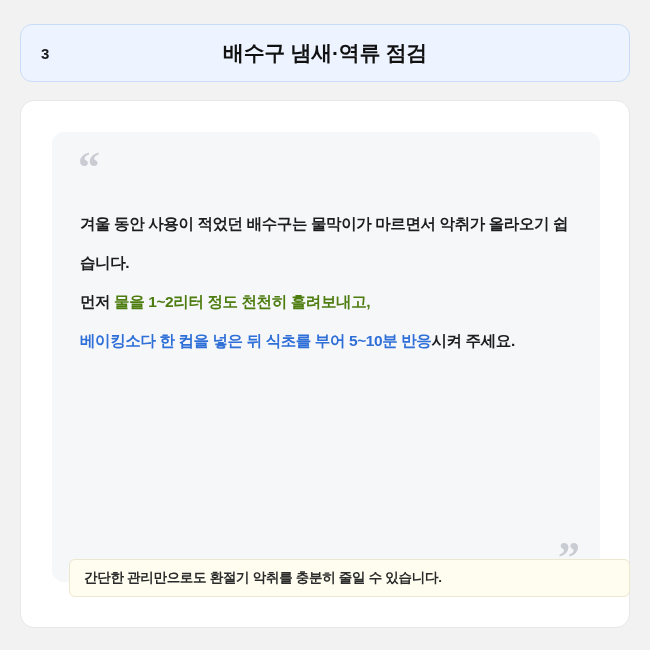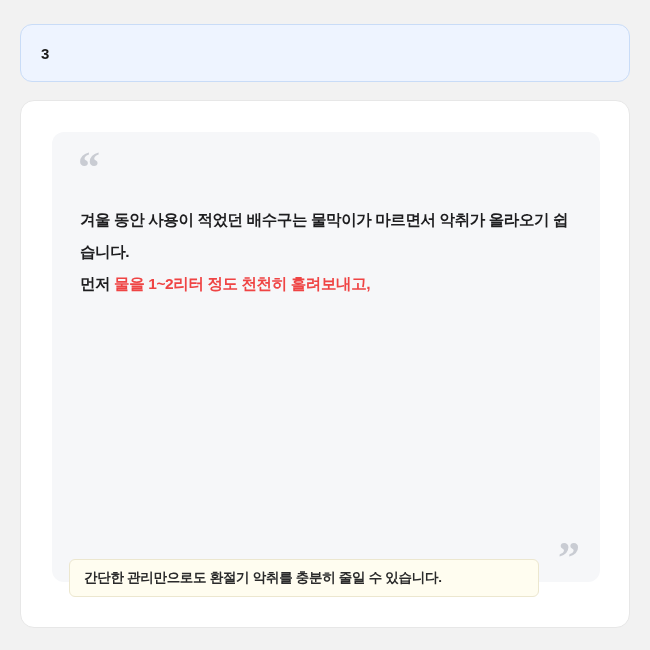--- a/index.html
+++ b/index.html
@@ -96,66 +96,68 @@
     color: #c9ccd3;
     font-family: "Liberation Serif", serif;
   }
 
   .body-text {
     position: absolute;
     left: 28px;
     top: 72px;
     width: 496px;
     font-size: 15.5px;
-    line-height: 32px;
+    line-height: 39px;
     color: #1d1d1f;
     letter-spacing: -0.4px;
     font-weight: bold;
   }
   .body-text p {
     margin: 0;
   }
-  .hl-red { color: #ef4444; }
+  .hl-red { color: #4d7c0f; }
   .hl-blue { color: #2f6fd8; }
   .plain { color: #1d1d1f; }
 
   .note {
     position: absolute;
     left: 48px;
     bottom: 30px;
-    width: 470px;
+    width: 561px;
     box-sizing: border-box;
     background: #fffdf0;
     border: 1px solid #ece7cf;
     border-radius: 6px;
     padding: 9px 14px;
     font-size: 13.5px;
     color: #2a2a2a;
     font-weight: bold;
     letter-spacing: -0.3px;
   }
 </style>
 </head>
 <body>
 
 <div class="page">
 
   <div class="header">
     <span class="header-number">3</span>
+    <span class="header-title">배수구 냄새·역류 점검</span>
   </div>
 
   <div class="card">
 
     <div class="quote-box">
 
       <span class="quote-mark-open">“</span>
 
       <div class="body-text">
           <p><span class="plain">겨울 동안 사용이 적었던 배수구는 물막이가 마르면서 악취가 올라오기 쉽습니다.</span></p>
           <p><span class="plain">먼저 </span><span class="hl-red">물을 1~2리터 정도 천천히 흘려보내고,</span></p>
+          <p><span class="hl-blue">베이킹소다 한 컵을 넣은 뒤 식초를 부어 5~10분 반응</span><span class="plain">시켜 주세요.</span></p>
         </div>
 
       <span class="quote-mark-close">”</span>
     </div>
 
     <div class="note">간단한 관리만으로도 환절기 악취를 충분히 줄일 수 있습니다.</div>
 
   </div>
 
 </div>

